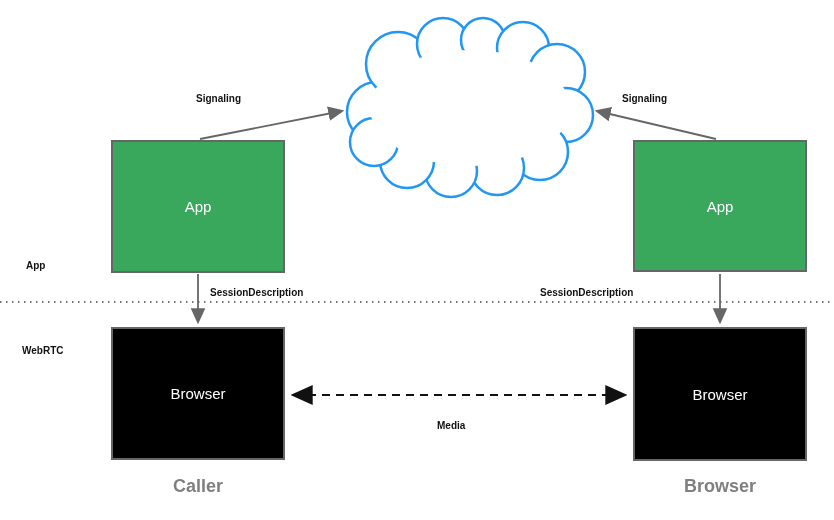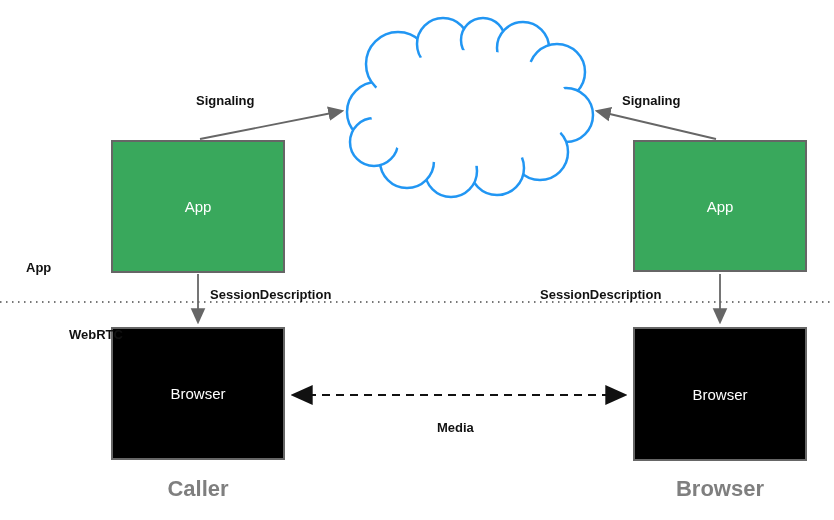--- a/index.html
+++ b/index.html
@@ -31,36 +31,36 @@
   .node.app { background: #39A85C; }
   .node.browser { background: #000000; }
   .app-left     { left: 111px; top: 140px; width: 174px; height: 133px; }
   .app-right    { left: 633px; top: 140px; width: 174px; height: 132px; }
   .browser-left { left: 111px; top: 327px; width: 174px; height: 133px; }
   .browser-right{ left: 633px; top: 327px; width: 174px; height: 134px; }
 
   .lbl {
     position: absolute;
     font-weight: bold;
-    font-size: 13px;
+    font-size: 10px;
     color: #111111;
     white-space: nowrap;
     z-index: 3;
   }
   .lbl-signaling-left  { left: 196px; top: 93px; }
   .lbl-signaling-right { left: 622px; top: 93px; }
   .lbl-session-left    { left: 210px; top: 287px; }
   .lbl-session-right   { left: 540px; top: 287px; }
   .lbl-layer-app       { left: 26px;  top: 260px; }
-  .lbl-layer-webrtc    { left: 22px;  top: 327px; margin-left: 47px; }
+  .lbl-layer-webrtc    { left: 22px;  top: 345px; }
   .lbl-media           { left: 437px; top: 420px; }
   .endpoint {
     position: absolute;
     font-weight: bold;
-    font-size: 22px;
+    font-size: 18px;
     color: #7F7F7F;
     text-align: center;
     width: 174px;
     z-index: 3;
   }
   .endpoint-caller { left: 111px; top: 476px; }
   .endpoint-callee { left: 633px; top: 476px; }
 </style>
 </head>
 <body>

